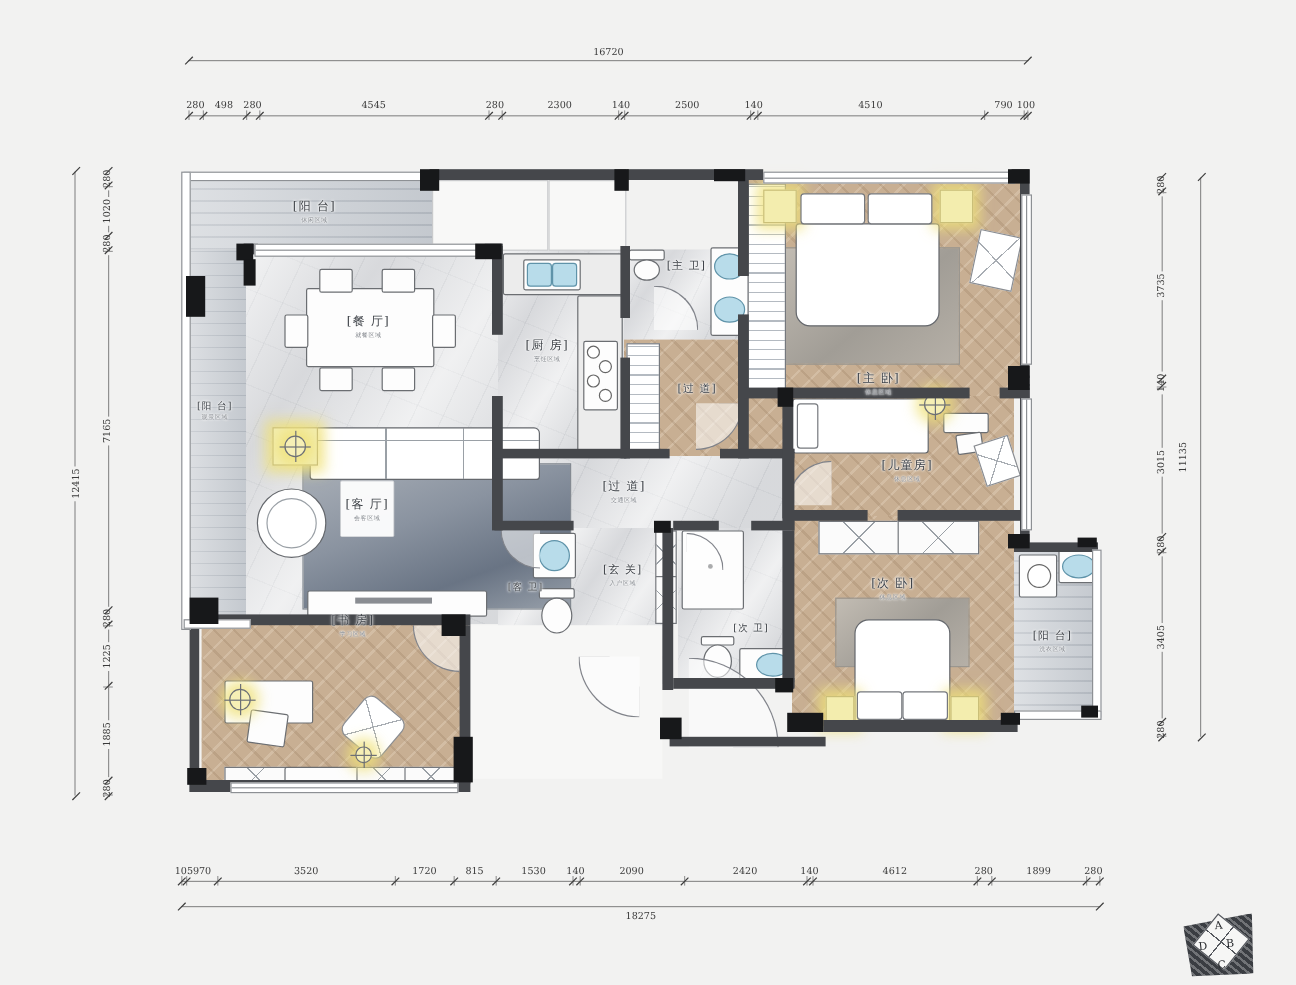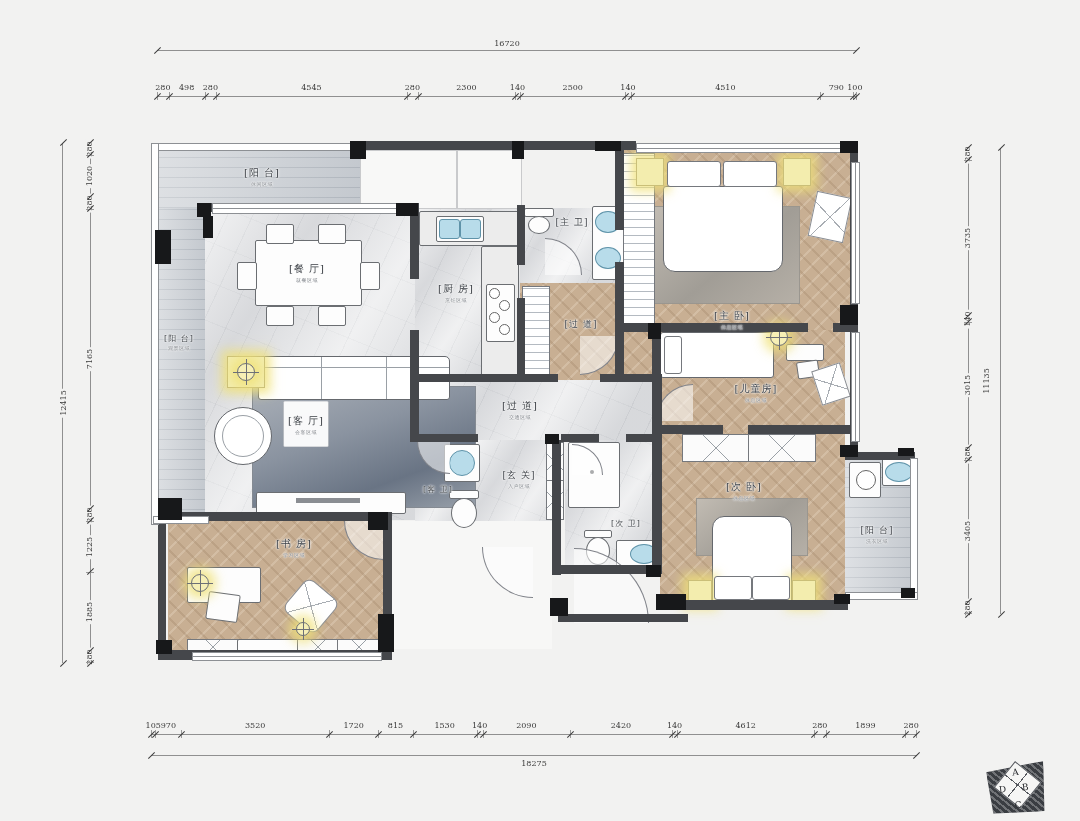--- a/index.html
+++ b/index.html
@@ -270,21 +270,21 @@
     <span class="rl-name" style="font-size:9px;">[玄 关]</span>
     <span class="rl-sub">入户区域</span>
     </div>
   <div class="room-label" style="left:626px;top:523px;">
     <span class="rl-name" style="font-size:8px;">[次 卫]</span>
     </div>
   <div class="room-label" style="left:744px;top:490px;">
     <span class="rl-name">[次 卧]</span>
     <span class="rl-sub">休息区域</span>
     </div>
-  <div class="room-label" style="left:294px;top:547px;">
+  <div class="room-label" style="left:294px;top:521px;">
     <span class="rl-name">[书 房]</span>
     <span class="rl-sub">学习区域</span>
     </div>
   <div class="room-label" style="left:877px;top:534px;">
     <span class="rl-name" style="font-size:9px;">[阳 台]</span>
     <span class="rl-sub">洗衣区域</span>
     </div>
 
   <div class="total-h" style="left:157px;top:50px;width:700px;">
     <span class="dim-lab">16720</span>

